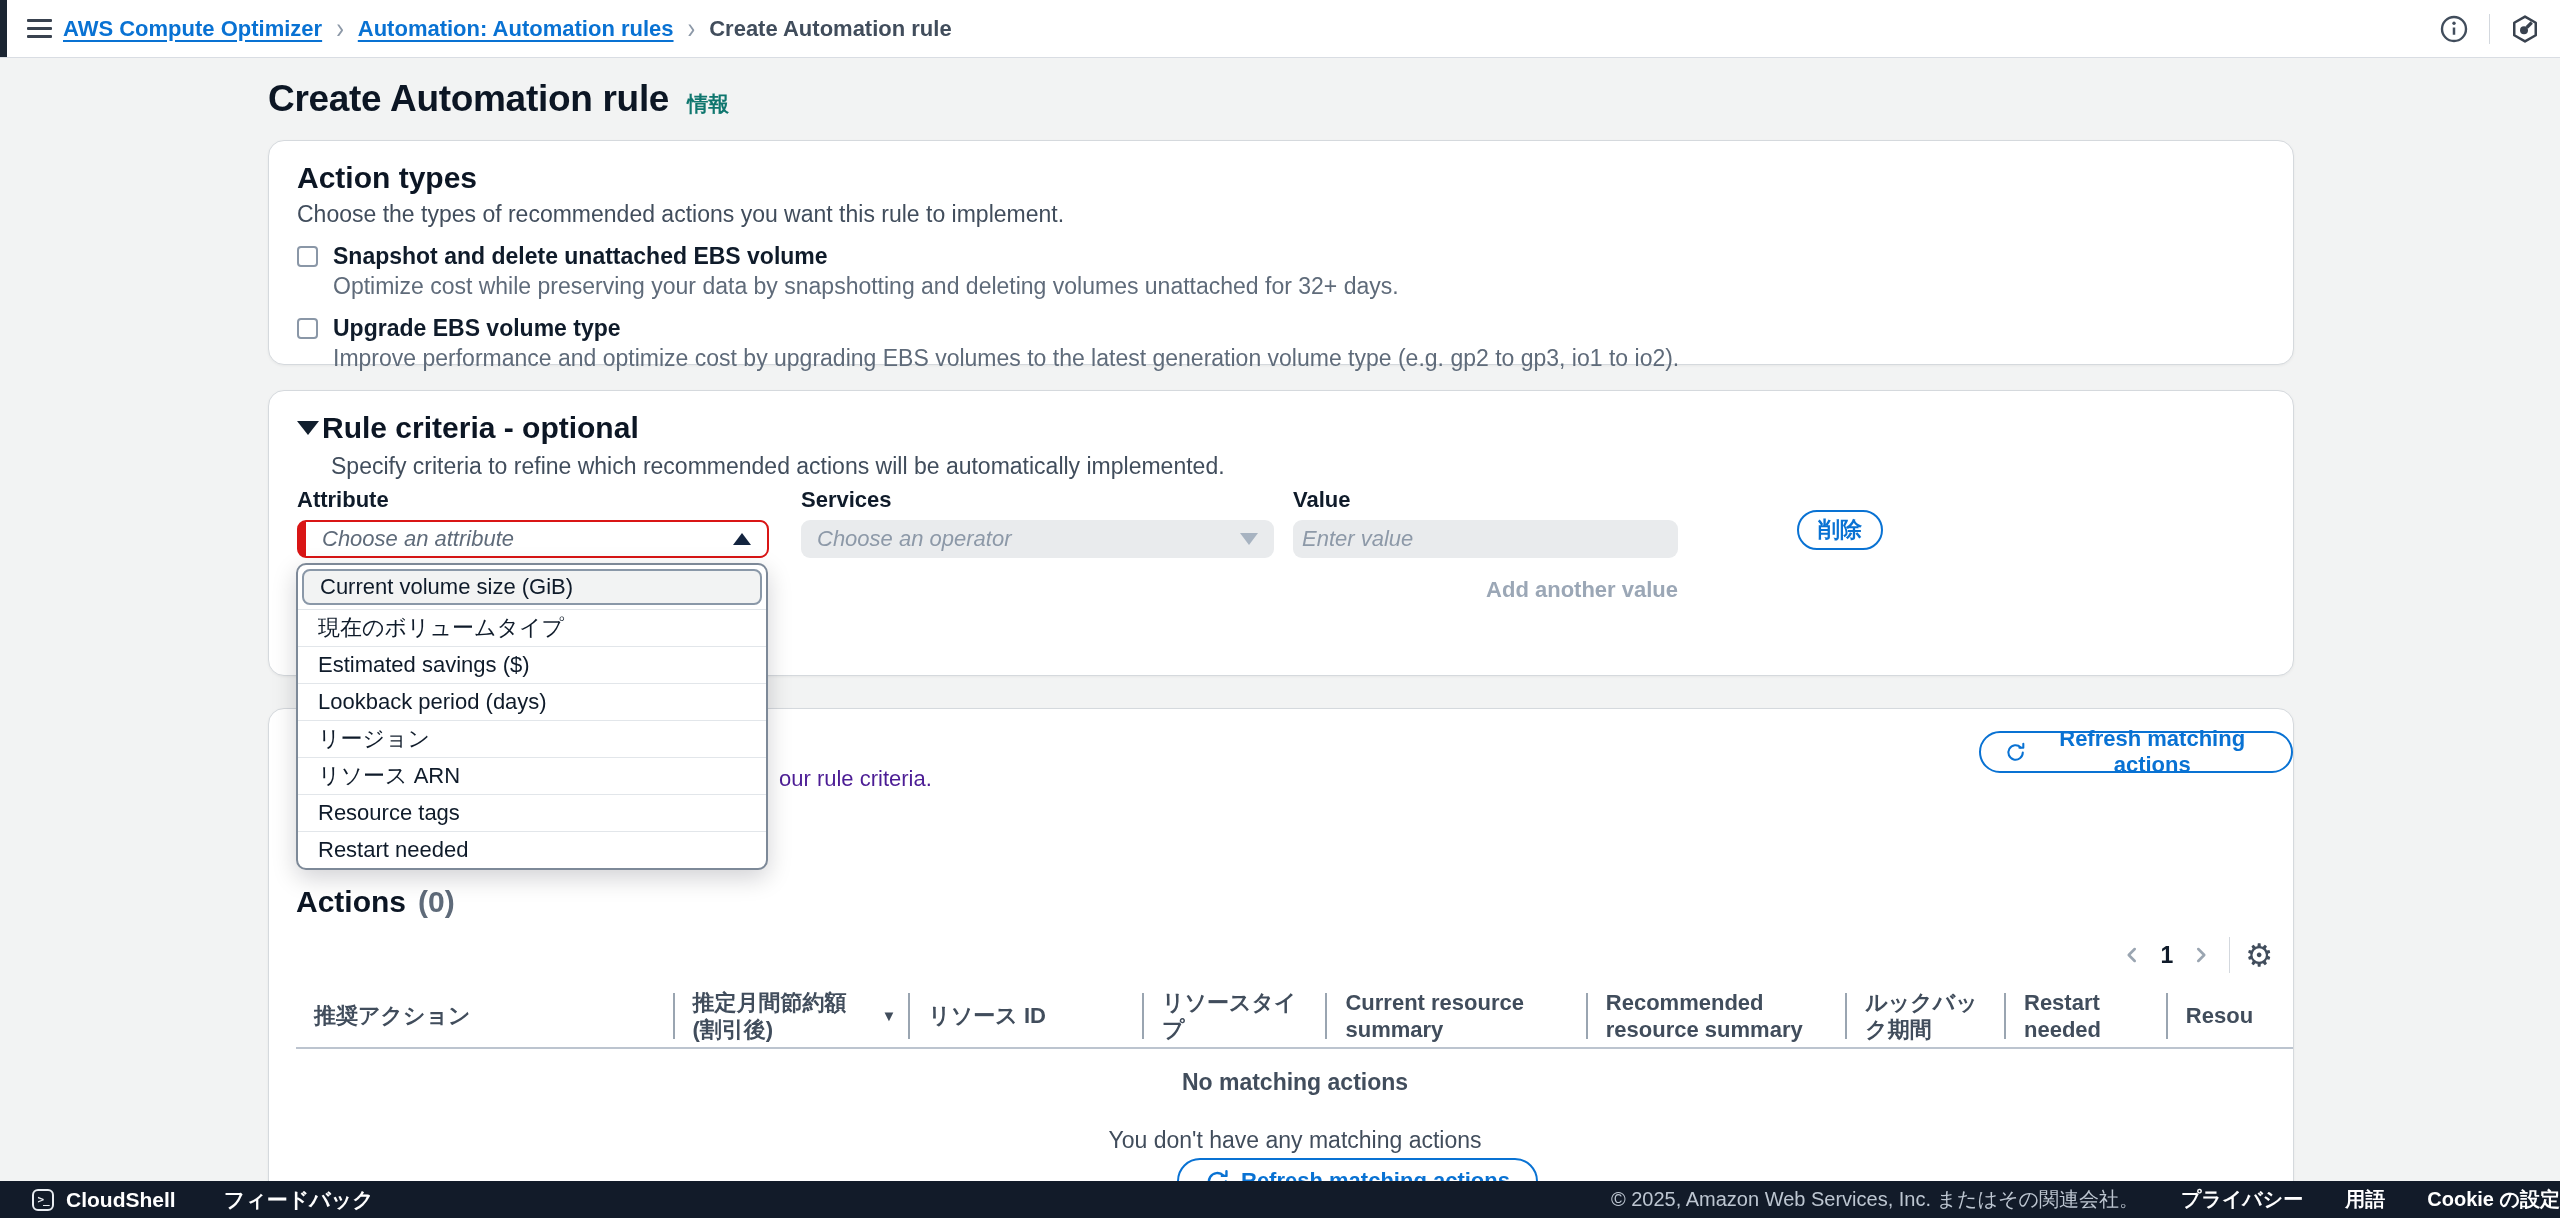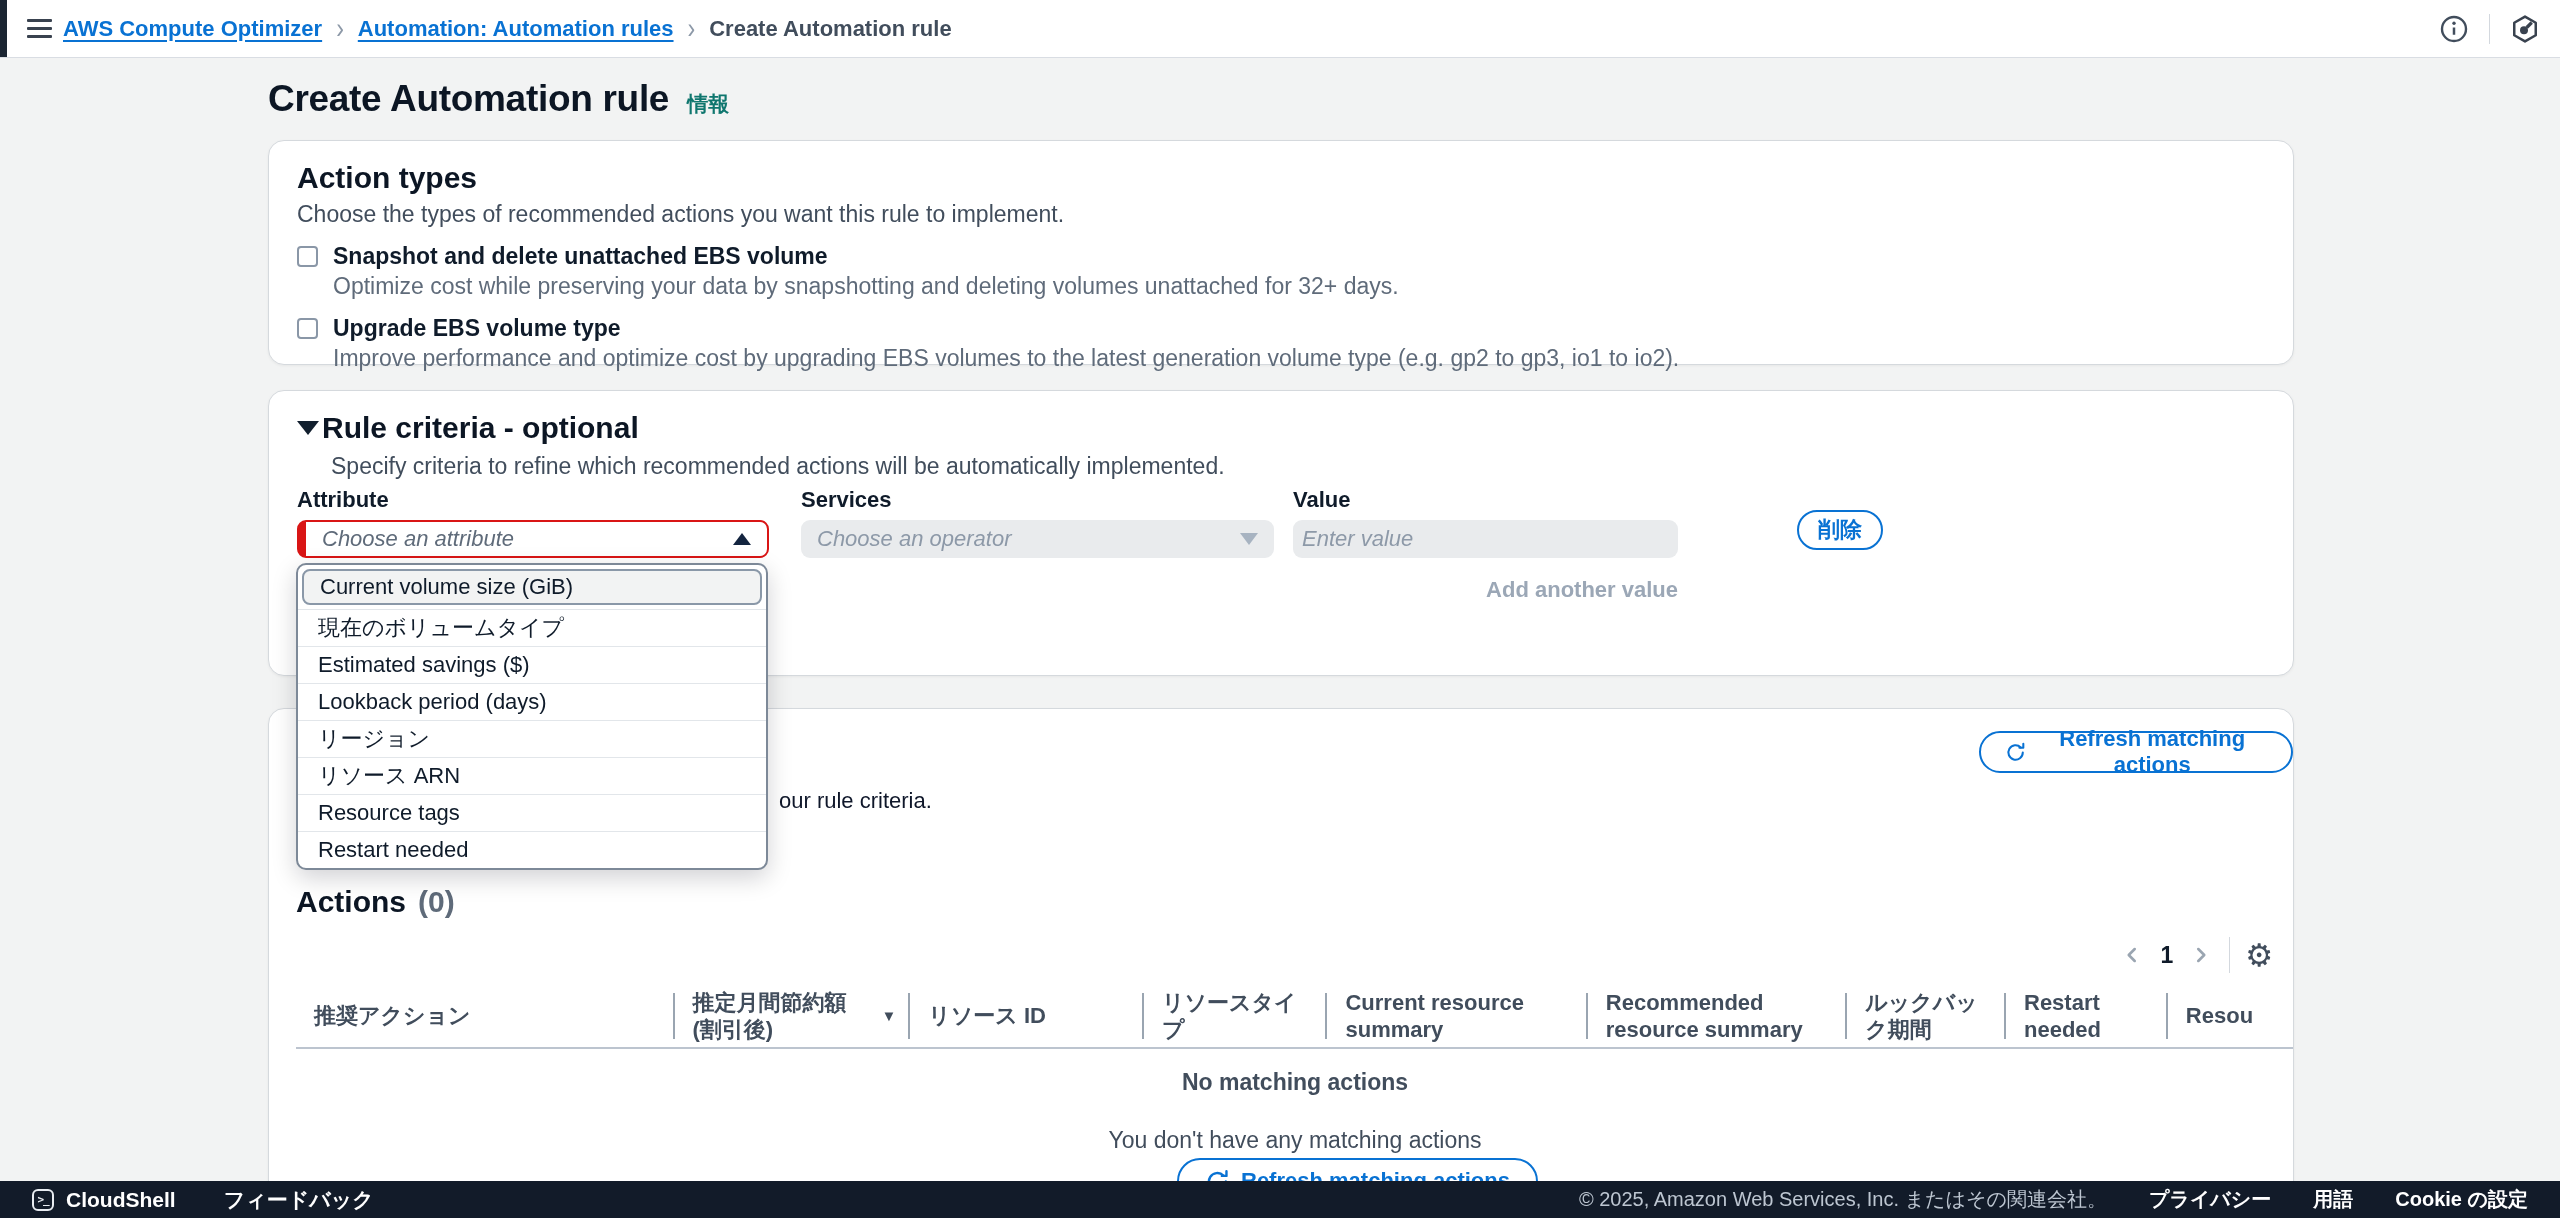--- a/index.html
+++ b/index.html
@@ -80,21 +80,21 @@
   .dd-item + .dd-item{border-top:1px solid #e2e6ea;}
   .dd-item.selected{margin:4px;height:36px;background:#f2f3f3;border:2px solid #8a98a8;border-radius:8px;
                     padding-left:16px;box-sizing:border-box;}
   .dd-item.selected + .dd-item{border-top:1px solid #e2e6ea;}
 
   
   #refresh-btn{position:absolute;left:1710px;top:22px;height:42px;padding:0 24px;background:#fff;
                border:2.4px solid #0972d3;border-radius:21px;color:#0972d3;font-weight:700;font-size:22px;
                display:flex;align-items:center;gap:11px;cursor:pointer;font-family:inherit;}
   .refresh-svg{width:25px;height:25px;}
-  #criteria-fragment{position:absolute;left:510px;top:79px;font-size:22px;color:#0f172a;}
+  #criteria-fragment{position:absolute;left:510px;top:57px;font-size:22px;color:#4c1d95;}
   #partial-savings{position:absolute;left:28px;top:132px;font-size:25px;font-weight:700;color:#0f1b2a;z-index:1;}
   #actions-title-row{position:absolute;left:27px;top:176px;display:flex;gap:12px;align-items:baseline;}
   #actions-title-row .t{font-size:30px;font-weight:700;color:#0c1624;}
   #actions-title-row .c{font-size:30px;font-weight:700;color:#5f6b7a;}
   #pagination{position:absolute;top:228px;right:20px;display:flex;align-items:center;gap:15px;}
   .pg-chevron{width:26px;height:26px;cursor:pointer;}
   #page-num{font-size:23px;font-weight:700;color:#0f1b2a;cursor:pointer;}
   .pg-divider{width:1px;height:36px;background:#d3d8de;}
   #gear{font-family:"DejaVu Sans",sans-serif;font-size:31px;color:#414d5c;cursor:pointer;line-height:1;}
 
@@ -115,21 +115,21 @@
 
   
   #footer{position:absolute;left:0;top:1181px;width:2560px;height:37px;background:#121b29;z-index:70;
           display:flex;align-items:center;font-size:21px;color:#ffffff;}
   #cloudshell{display:flex;align-items:center;gap:12px;margin-left:32px;cursor:pointer;}
   #cloudshell-icon{width:22px;height:22px;border:2.4px solid #e8ecf1;border-radius:6px;box-sizing:border-box;
                    display:flex;align-items:center;justify-content:center;font-size:11px;font-weight:700;
                    color:#e8ecf1;letter-spacing:-1px;font-family:"DejaVu Sans Mono",monospace;}
   #cloudshell-label{font-weight:700;}
   #feedback{margin-left:48px;font-weight:600;cursor:pointer;}
-  #footer-right{margin-left:auto;display:flex;align-items:center;gap:42px;padding-right:32px;}
+  #footer-right{margin-left:auto;display:flex;align-items:center;gap:42px;padding-right:0;}
   #copyright{color:#bdc6d1;font-size:20px;}
   .f-link{color:#ffffff;font-weight:700;font-size:20px;text-decoration:none;cursor:pointer;}
 </style>
 </head>
 <body>
 
 <div id="app">
 
   <header id="topbar">
     <div id="nav-edge"></div>

